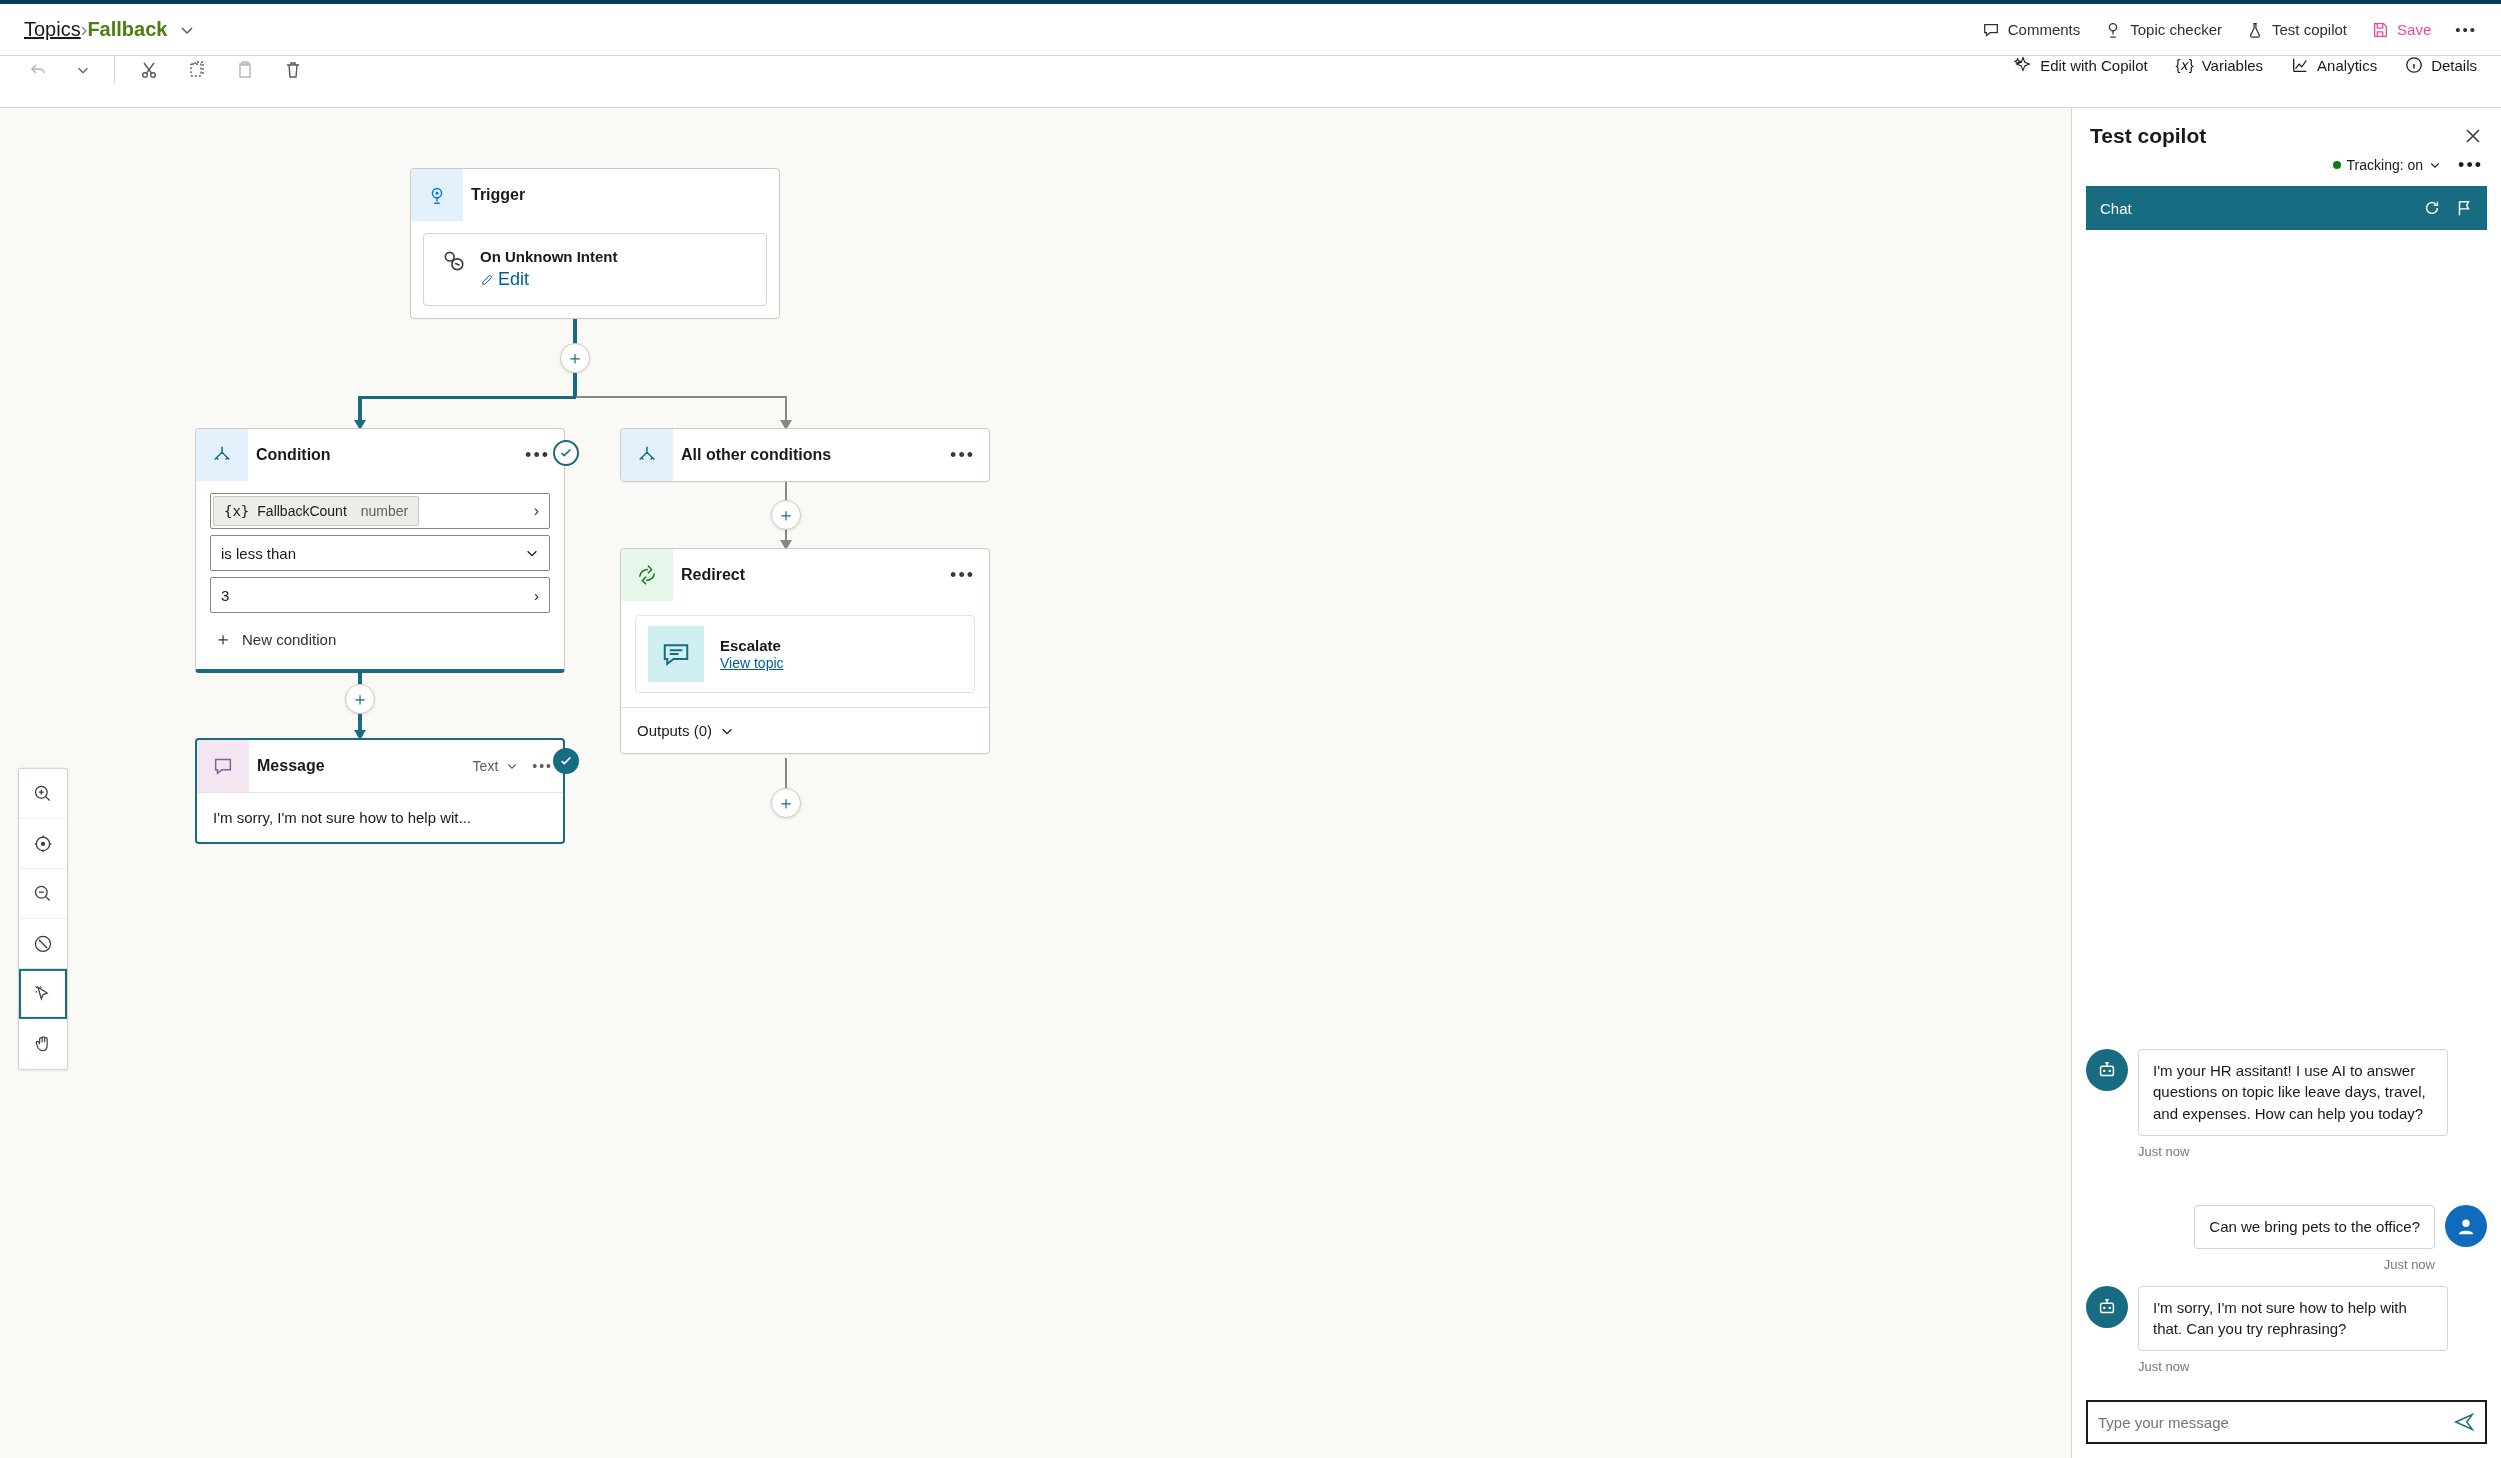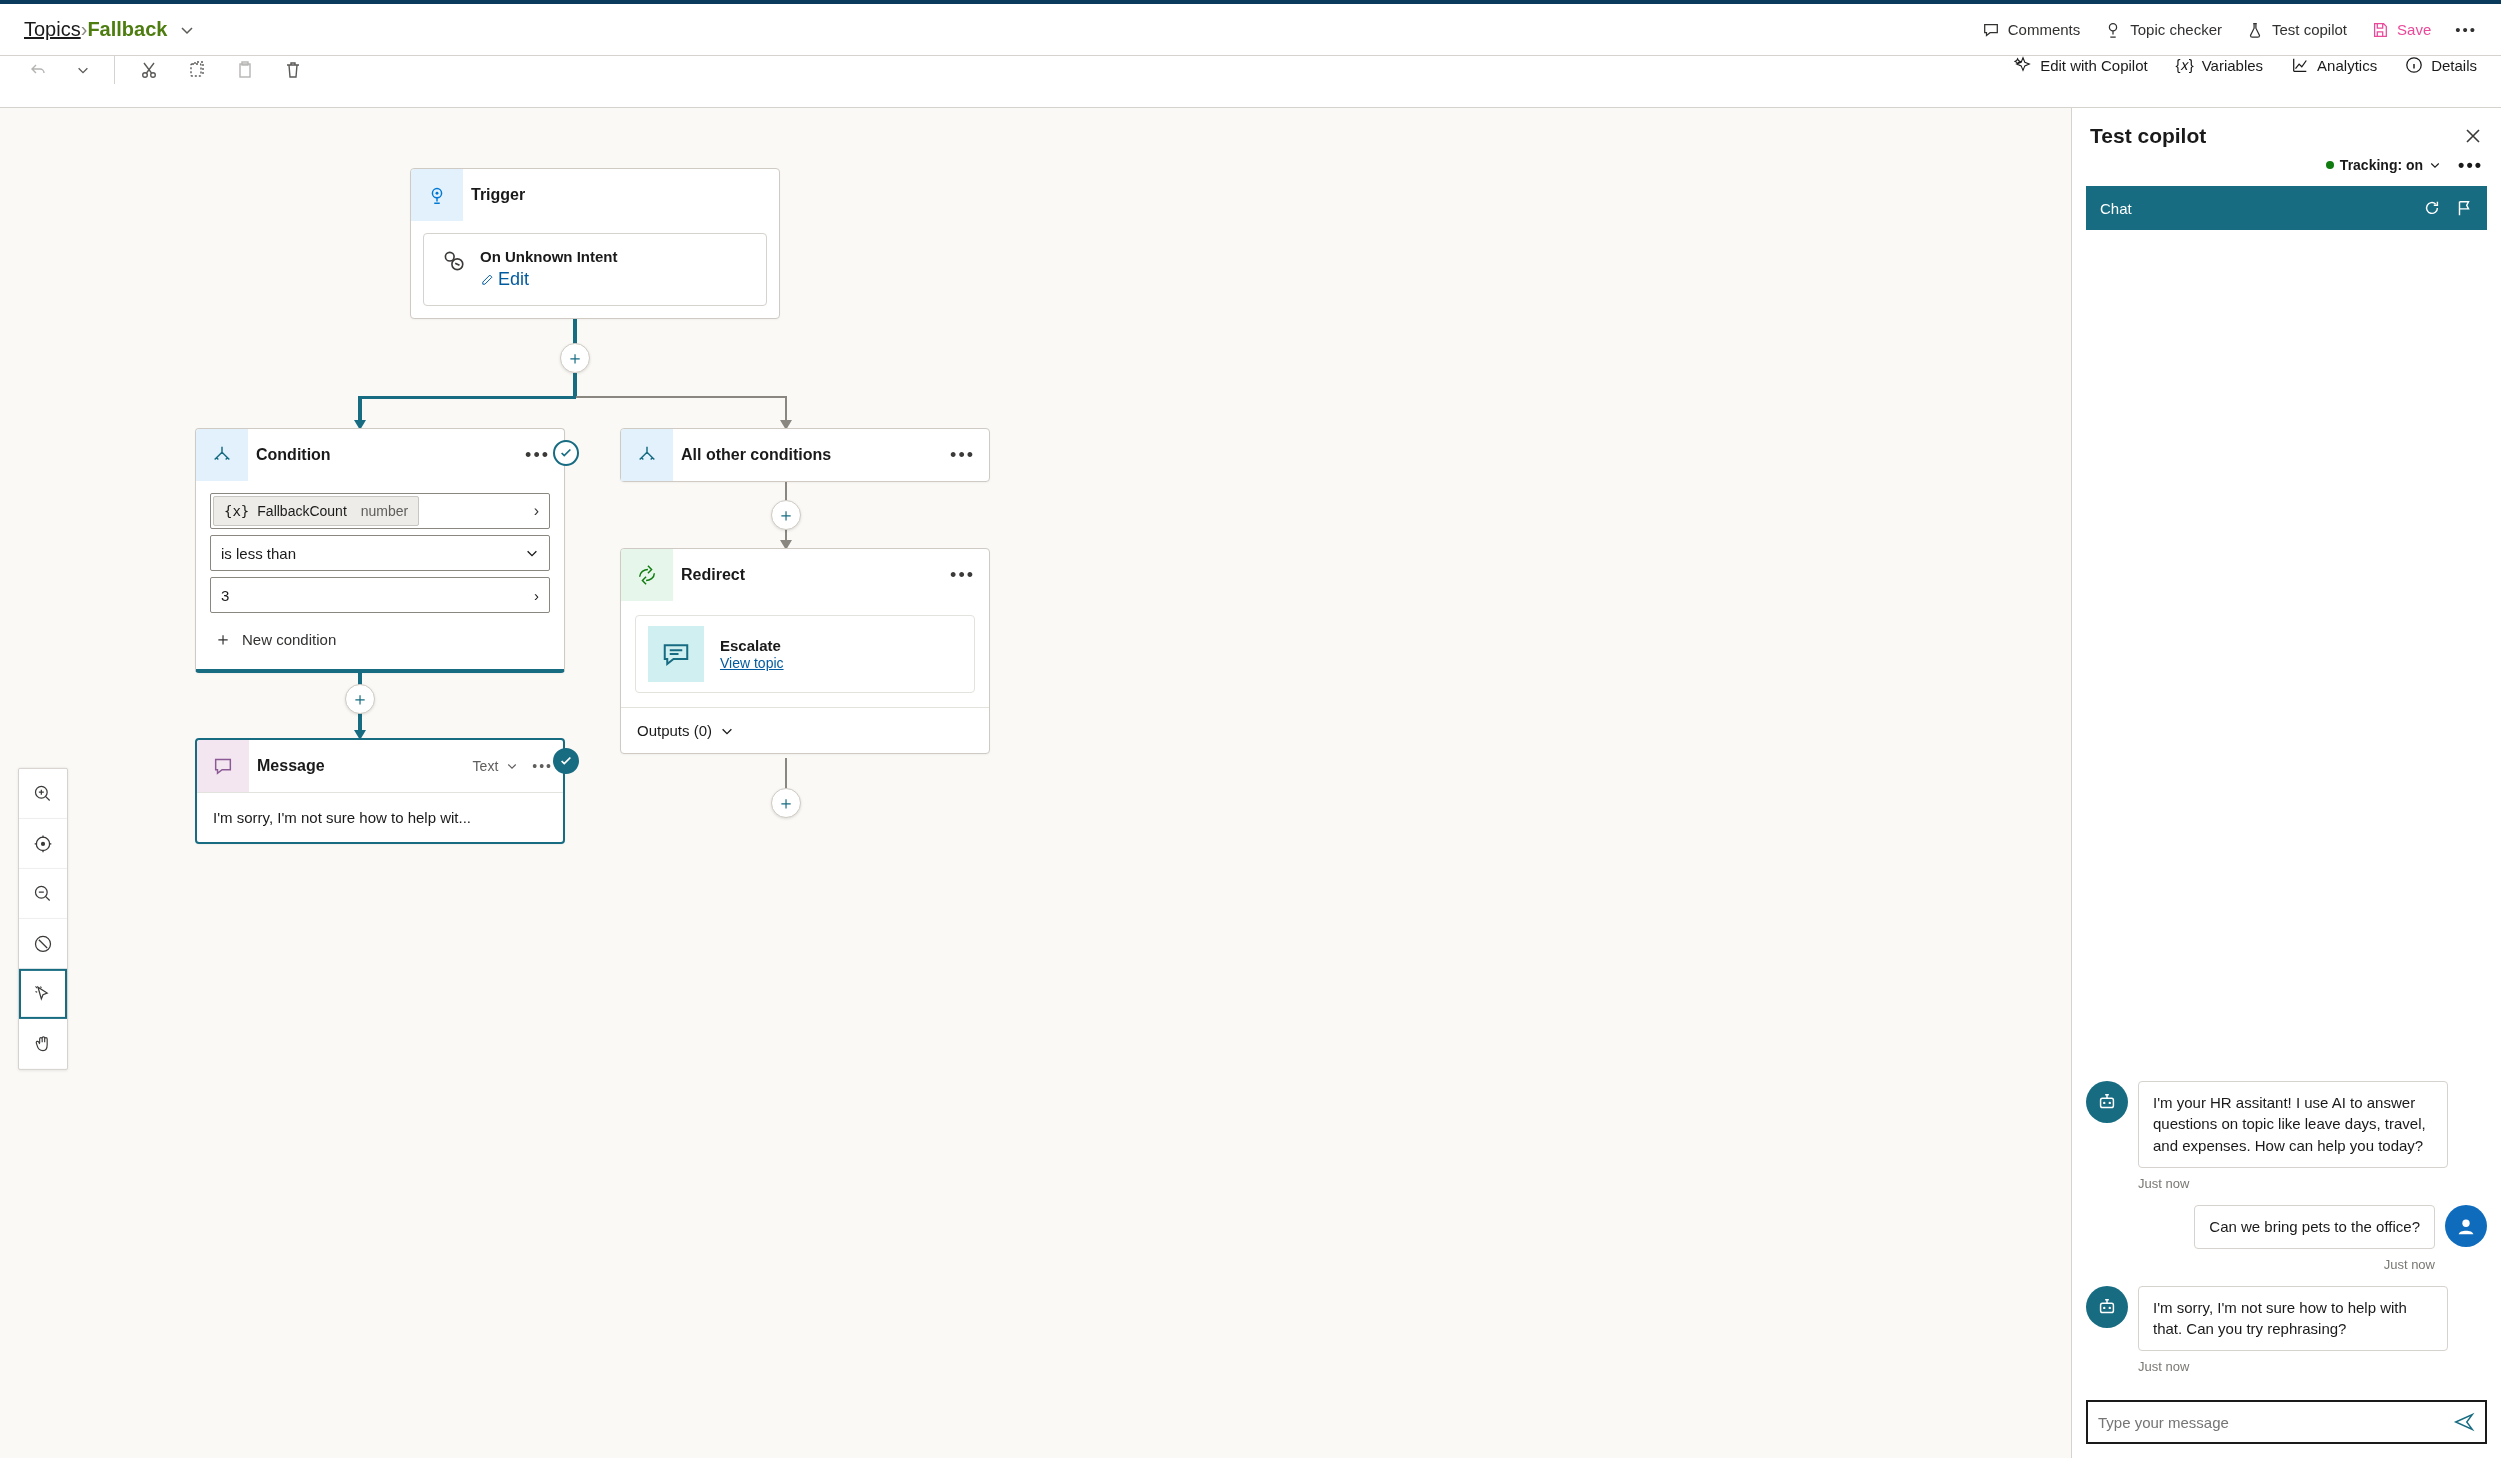--- a/index.html
+++ b/index.html
@@ -82,31 +82,31 @@
   .add-btn { position:absolute; width:30px; height:30px; border-radius:50%; background:#fff; border:1px solid #cfcbc4; display:flex; align-items:center; justify-content:center; color:#176c82; box-shadow:0 1px 3px rgba(0,0,0,.12); cursor:pointer; font-size:18px;}
   .arrowhead { position:absolute; width:0; height:0; border-left:6px solid transparent; border-right:6px solid transparent;}
   .arrowhead.teal { border-top:10px solid #176c82;}
   .arrowhead.gray { border-top:10px solid #8a8780;}
 
   
   .test-panel { width: 430px; border-left: 1px solid #d6d2cd; background: #fff; display:flex; flex-direction:column;}
   .tp-header { display:flex; align-items:center; justify-content:space-between; padding: 16px 18px 6px 18px;}
   .tp-header h2 { font-size:21px; font-weight:600;}
   .tp-header .close { cursor:pointer; font-size:20px; color:#3b3a38;}
-  .tp-sub { display:flex; justify-content:flex-end; align-items:center; gap:12px; padding: 0 18px 10px 18px; font-size:14px;font-weight:bold;}
+  .tp-sub { display:flex; justify-content:flex-end; align-items:center; gap:12px; padding: 0 18px 10px 18px; font-size:14px;}
   .tracking { display:flex; align-items:center; gap:6px; border:1px solid transparent; padding:2px 4px; cursor:pointer;}
   .tracking .dot { width:8px; height:8px; border-radius:50%; background:#107c10;}
   .tp-sub .tri-dots { cursor:pointer; font-size:18px; letter-spacing:2px;}
   .chat-head { background:#176c82; color:#fff; height:44px; display:flex; align-items:center; padding:0 14px; font-size:15px; margin:0 14px;}
   .chat-head .spacer { flex:1;}
   .chat-head .ico { cursor:pointer; margin-left:14px;}
   .chat-body { flex:1; overflow:auto; padding: 10px 14px; display:flex; flex-direction:column; gap:6px;}
   .msg-row { display:flex; gap:10px; align-items:flex-start;}
   .msg-row.bot {}
-  .msg-row.user { justify-content:flex-end;}
+  .msg-row.user { justify-content:flex-end;margin-top:32px;}
   .avatar { width:42px; height:42px; border-radius:50%; display:flex; align-items:center; justify-content:center; flex-shrink:0;}
   .avatar.bot { background:#176c82; color:#fff;}
   .avatar.user { background:#0f6cbd; color:#fff;}
   .bubble { border:1px solid #d6d2cd; border-radius:4px; padding:10px 14px; font-size:15px; max-width:310px; line-height:1.45;}
   .ts { font-size:13px; color:#7a7873; margin:2px 0 8px 52px;}
   .ts.right { text-align:right; margin:2px 52px 8px 0;}
   .chat-input { margin:8px 14px 14px 14px; border:2px solid #1a1a1a; height:44px; display:flex; align-items:center; padding:0 10px;}
   .chat-input input { flex:1; border:none; outline:none; font-size:15px;}
   .chat-input .send { color:#176c82; cursor:pointer;}
 

